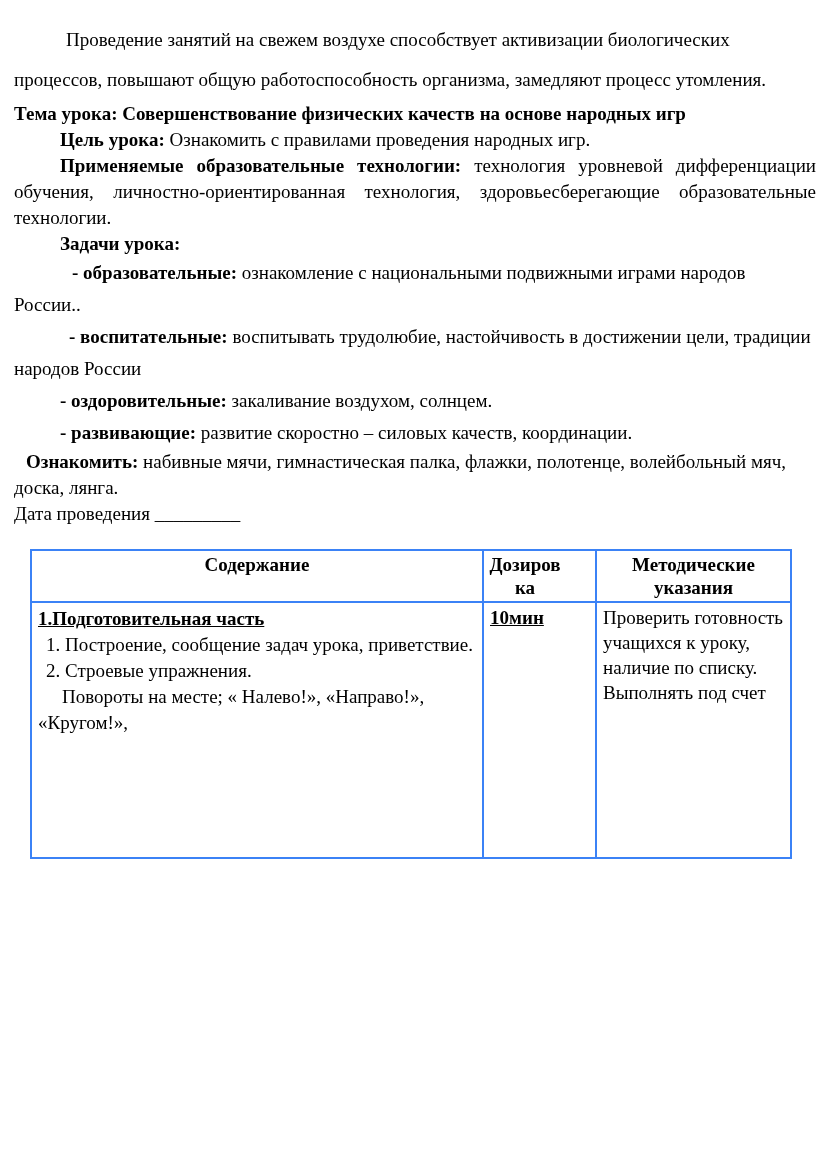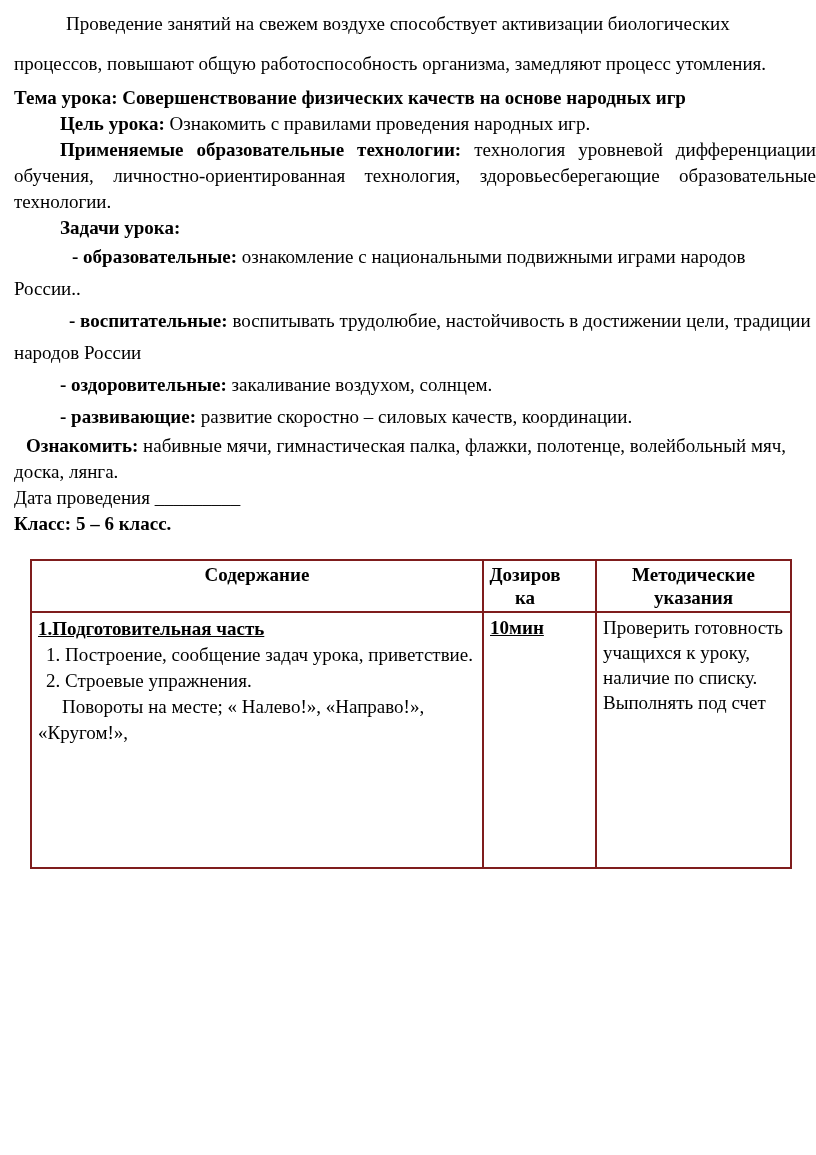--- a/index.html
+++ b/index.html
@@ -5,21 +5,21 @@
   html, body { margin: 0; padding: 0; background: #ffffff; }
   .page {
     position: relative;
     width: 816px;
     height: 1155px;
     box-sizing: border-box;
     background: #ffffff;
     color: #000000;
     font-family: "Liberation Serif", "DejaVu Serif", serif;
     font-size: 19px;
-    padding: 4px 0 0 14px;
+    padding: 20px 0 0 14px;
     overflow: hidden;
   }
   .page div { margin: 0; }
   .b { font-weight: bold; }
 
   .intro { margin: 0 30px 0 65px; text-indent: 52px; line-height: 40px; }
   .topic { margin: 46px 100px 0 65px; font-weight: bold; line-height: 27px; }
   .goal { margin-top: 52px; text-indent: 46px; line-height: 26px; }
   .tech { margin: 17px 78px 0 0; text-indent: 46px; line-height: 26px; text-align: justify; }
   .tasks-heading { margin-top: 10px; text-indent: 46px; font-weight: bold; line-height: 26px; }
@@ -33,21 +33,21 @@
   .date-line  { margin-left: 58px; font-weight: normal; line-height: 26px; }
   .class-line { margin-left: 58px; font-weight: bold; line-height: 26px; }
 
   .lesson-table {
     border-collapse: collapse;
     table-layout: fixed;
     width: 760px;
     margin: 22px 0 0 16px;
   }
   .lesson-table th, .lesson-table td {
-    border: 2px solid #7f1d1d;
+    border: 2px solid #3b82f6;
     vertical-align: top;
     font-size: 19px;
   }
   .lesson-table th {
     font-weight: bold;
     text-align: center;
     line-height: 23px;
     padding: 2px 2px;
   }
   .dosage-head-inner { width: 78px; margin: 0 auto; word-break: break-all; }
@@ -87,21 +87,20 @@
 
   <div class="task task-ozdor"><span class="b">- оздоровительные:</span> <span>закаливание воздухом, солнцем.</span></div>
 
   <div class="task task-razv"><span class="b">- развивающие:</span> <span>развитие скоростно – силовых качеств, координации.</span></div>
 
 
   <div class="inventory"><span class="b">Ознакомить:</span> <span>набивные мячи, гимнастическая палка, флажки, полотенце, волейбольный мяч, доска, лянга.</span></div>
 
   <div class="date-line">Дата проведения _________</div>
 
-  <div class="class-line">Класс: 5 – 6 класс.</div>
 
   <table class="lesson-table">
     <colgroup>
       <col style="width:452px">
       <col style="width:113px">
       <col style="width:195px">
     </colgroup>
     <thead>
       <tr>
         <th><span>Содержание</span></th>

